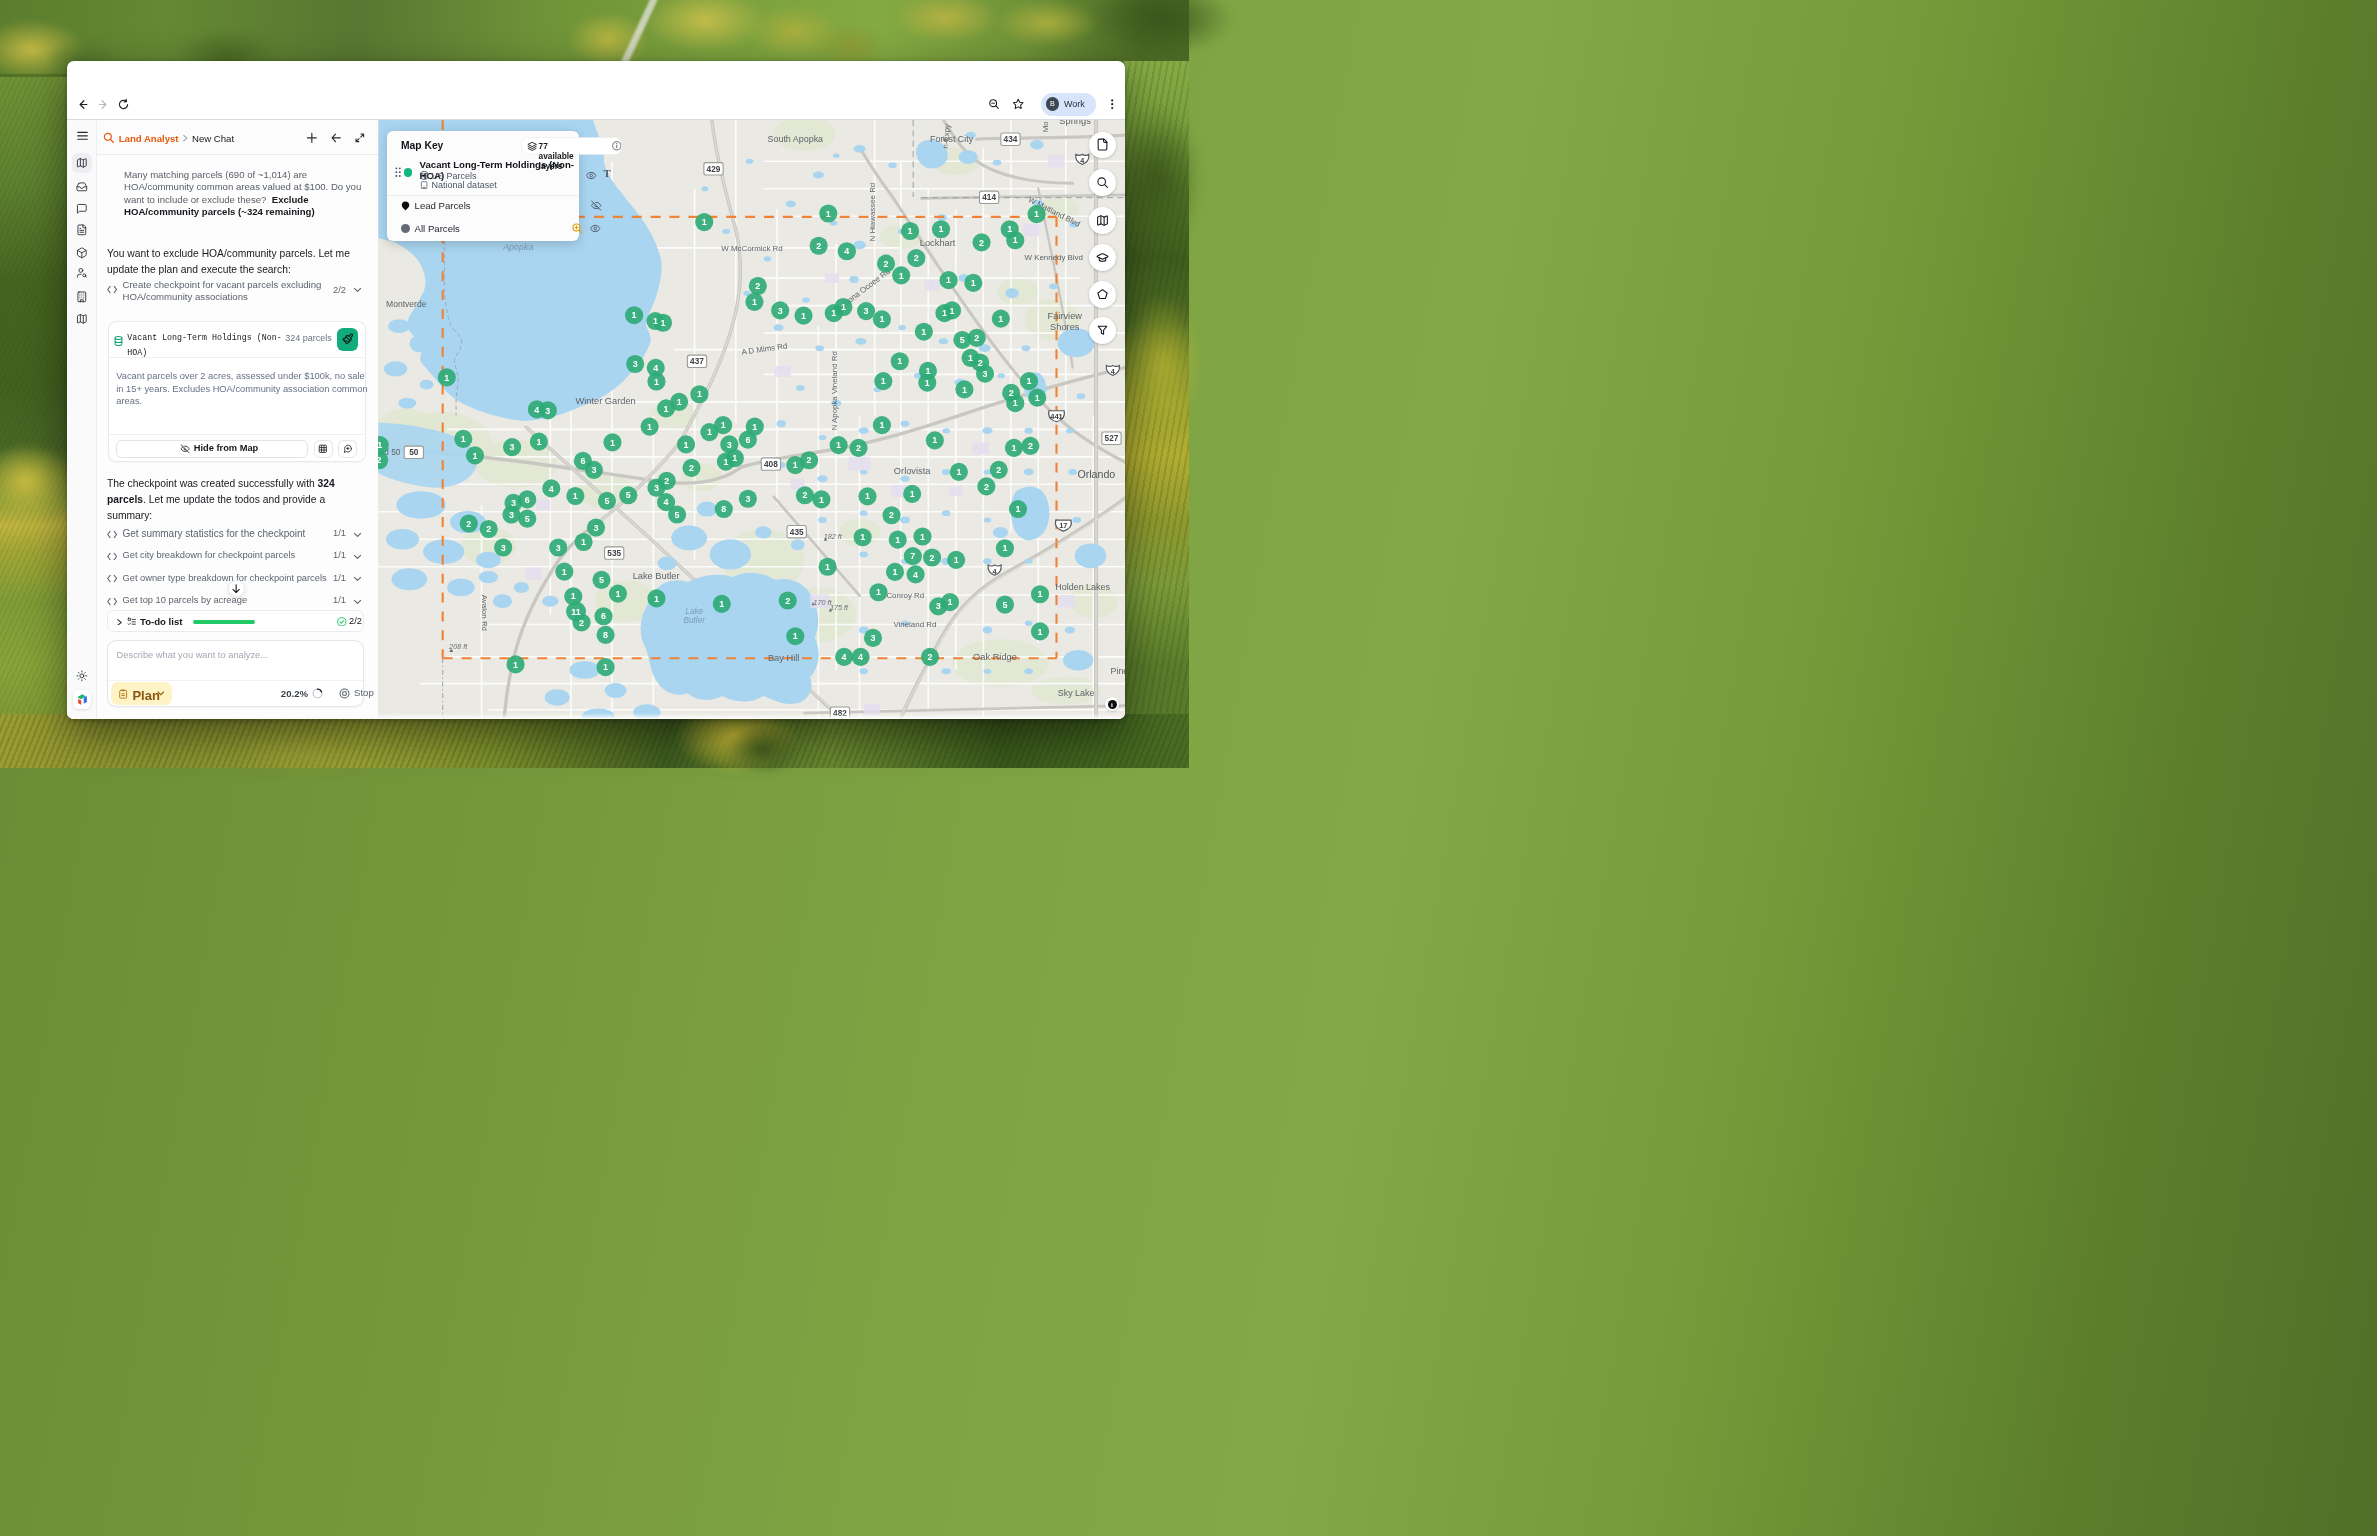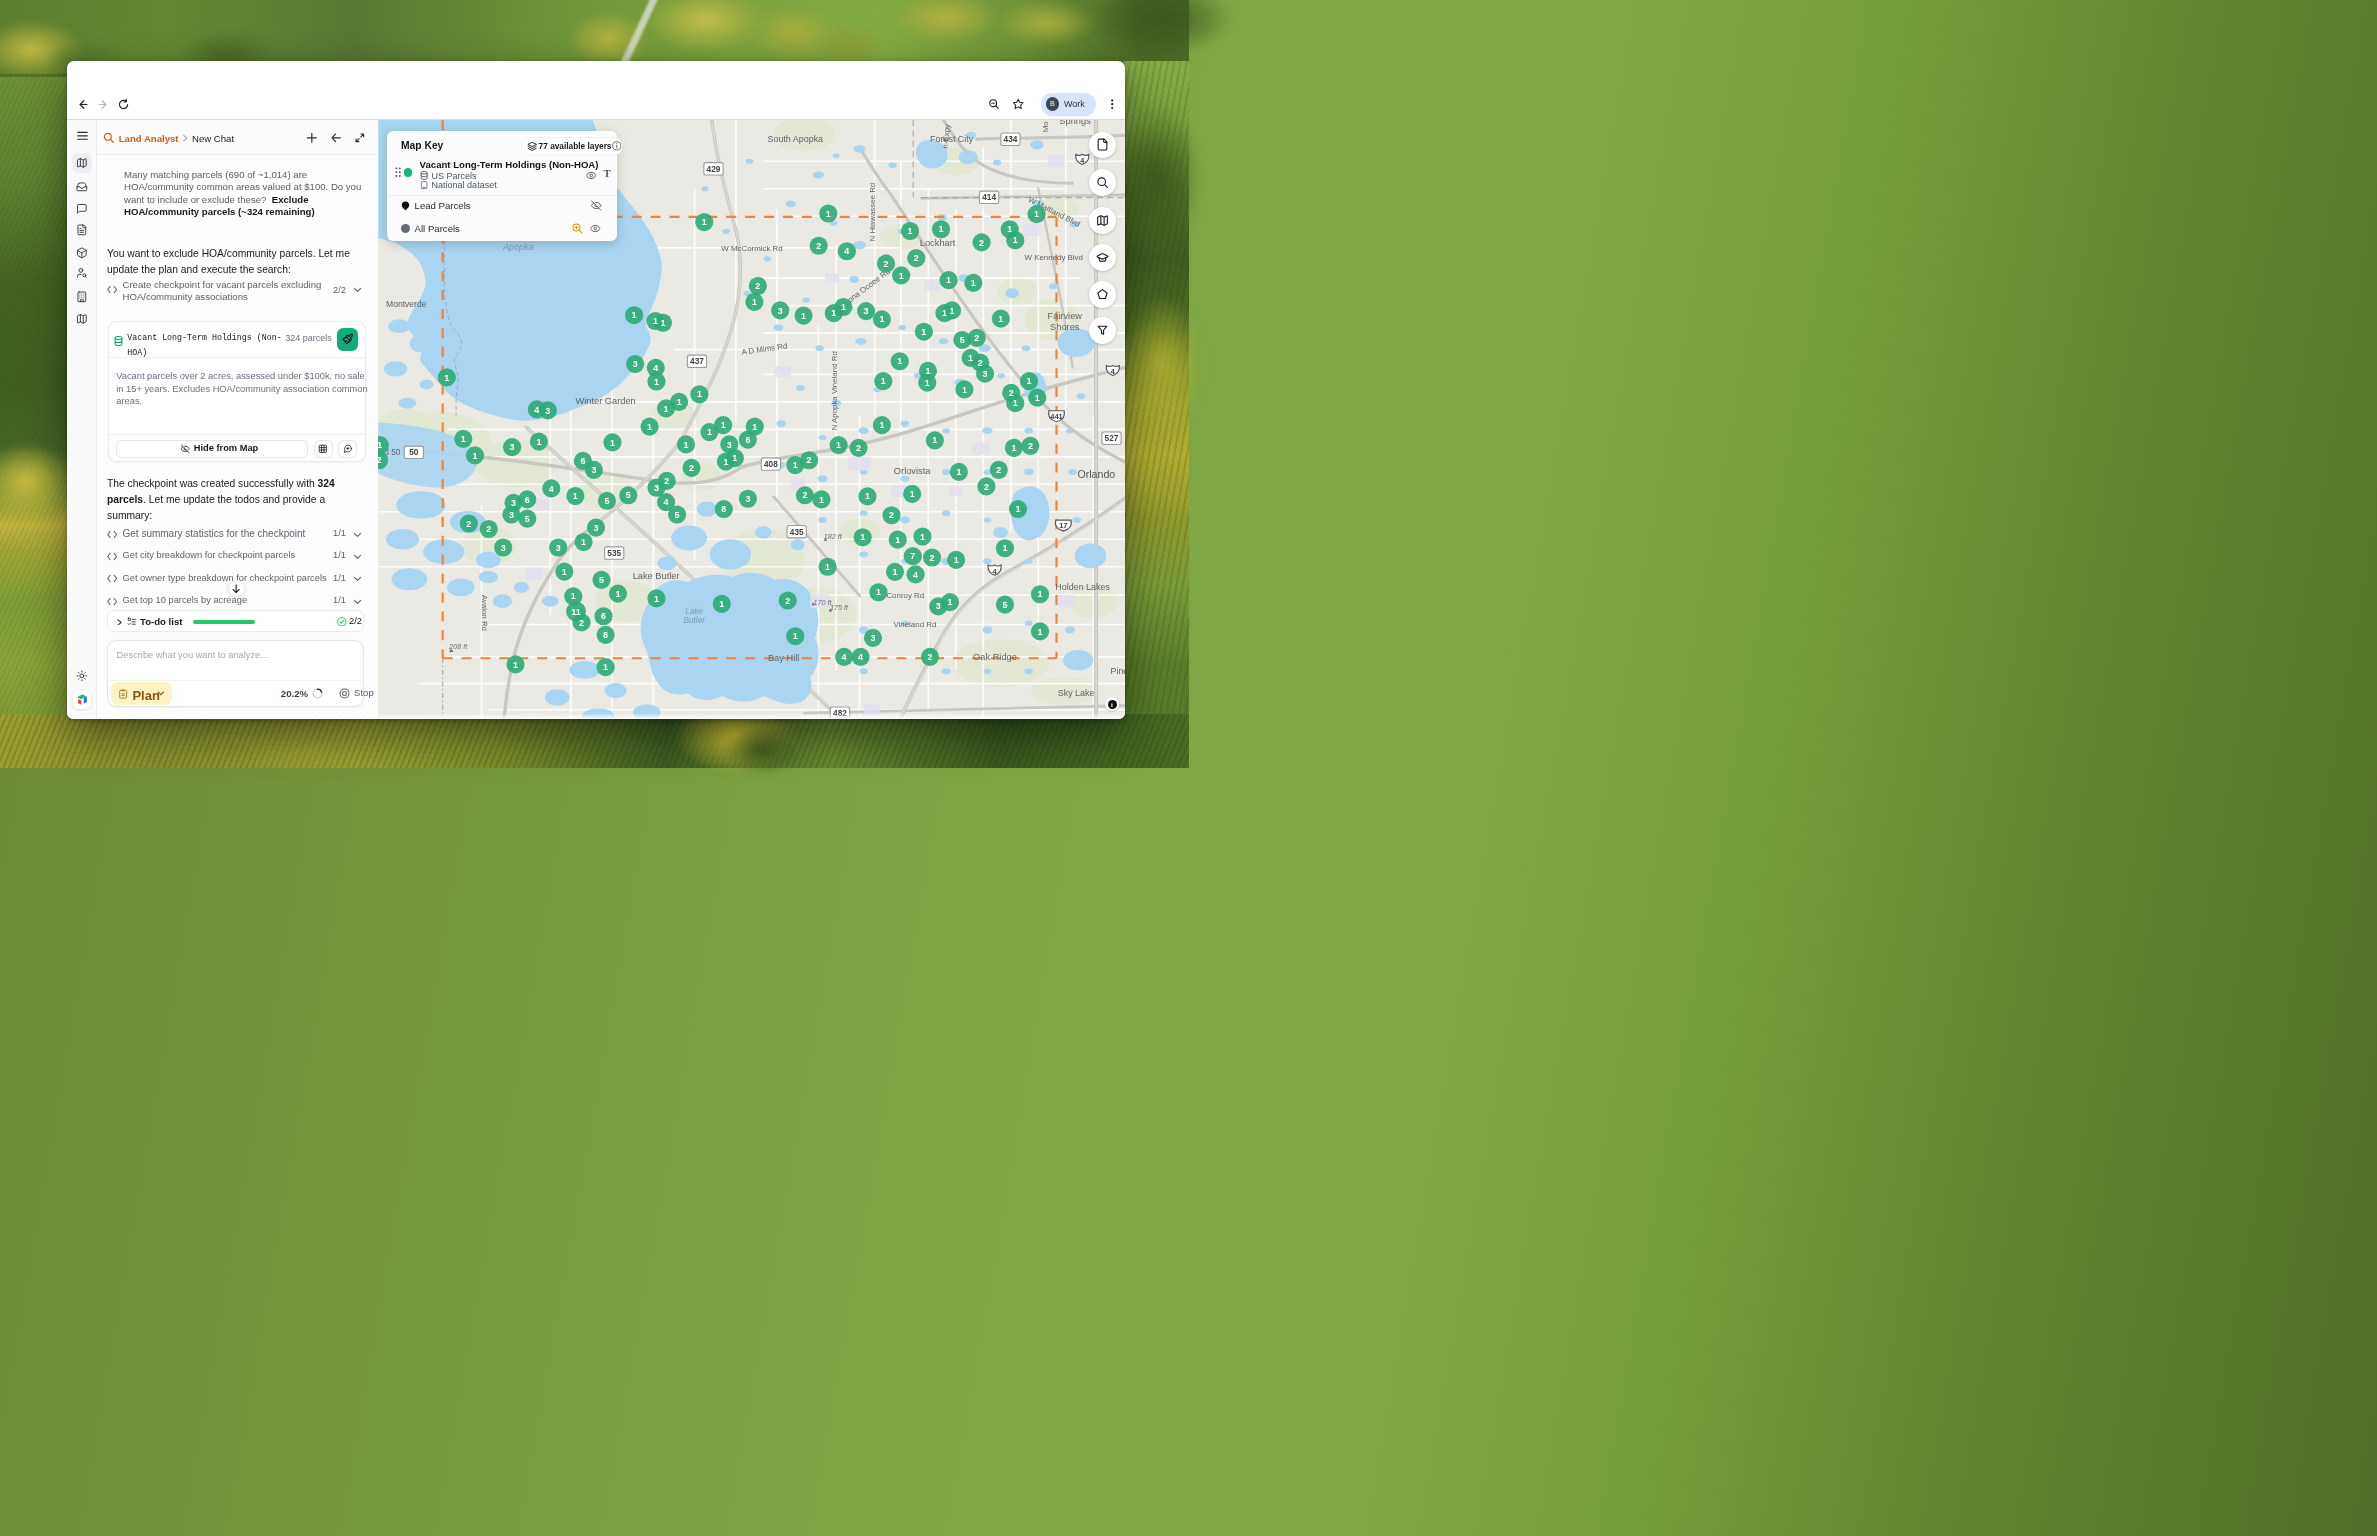--- a/index.html
+++ b/index.html
@@ -20,21 +20,21 @@
   #urlpill { position:absolute; left:78px; top:3.8px; width:804px; height:23px; background:#eef1f4; border-radius:11.4px; }
   #content { position:absolute; left:0; top:59px; right:0; bottom:0; background:#fff; }
   #rail { position:absolute; left:0; top:0; width:30px; bottom:0; background:#fafafa; border-right:0.7px solid #ededed; }
   #chat { position:absolute; left:30px; top:0; width:281px; bottom:0; background:#fdfdfd; }
   #chathead { position:absolute; left:0; top:0; right:0; height:35px; border-bottom:0.7px solid #ececec; background:#fcfcfc; }
   #mapwrap { position:absolute; left:311px; top:0; width:748px; bottom:0; background:#eae9e3; }
   svg { display:block; }
   .mono { font-family:"Liberation Mono", monospace; }
   .circbtn { position:absolute; width:26.5px; height:26.5px; border-radius:50%; background:#fff;
     box-shadow:0 0.7px 2.8px rgba(0,0,0,.22); display:flex; align-items:center; justify-content:center; }
-  #mapkey { position:absolute; left:8.6px; top:11px; width:230px; height:110px; background:#fcfcfc;
+  #mapkey { position:absolute; left:8.6px; top:11px; width:192px; height:110px; background:#fcfcfc;
     border-radius:6.2px; box-shadow:0 2.8px 11px rgba(0,0,0,.18); }
 </style>
 </head>
 <body>
 <div id="wall"></div>
 <div class="abs" style="left:0;top:0;width:1189px;height:81px;background:linear-gradient(92deg,#5b7d2d 0%,#648833 14%,#587731 30%,#6f9338 46%,#7aa03d 60%,#84aa42 74%,#6f9238 86%,#4a6824 96%);"></div>
 <div class="abs" style="left:-27.5px;top:17px;width:117px;height:65px;border-radius:50%;filter:blur(2.8px);background:radial-gradient(ellipse,#c0b744,rgba(0,0,0,0) 66%);"></div>
 <div class="abs" style="left:41px;top:38px;width:83px;height:48px;border-radius:50%;filter:blur(2.8px);background:radial-gradient(ellipse,#55752c,rgba(0,0,0,0) 66%);"></div>
 <div class="abs" style="left:172px;top:27.5px;width:110px;height:55px;border-radius:50%;filter:blur(2.8px);background:radial-gradient(ellipse,rgba(70,100,32,.8),rgba(0,0,0,0) 66%);"></div>
 <div class="abs" style="left:564px;top:10.3px;width:89px;height:58px;border-radius:50%;filter:blur(2.8px);background:radial-gradient(ellipse,#b7b442,rgba(0,0,0,0) 66%);"></div>

